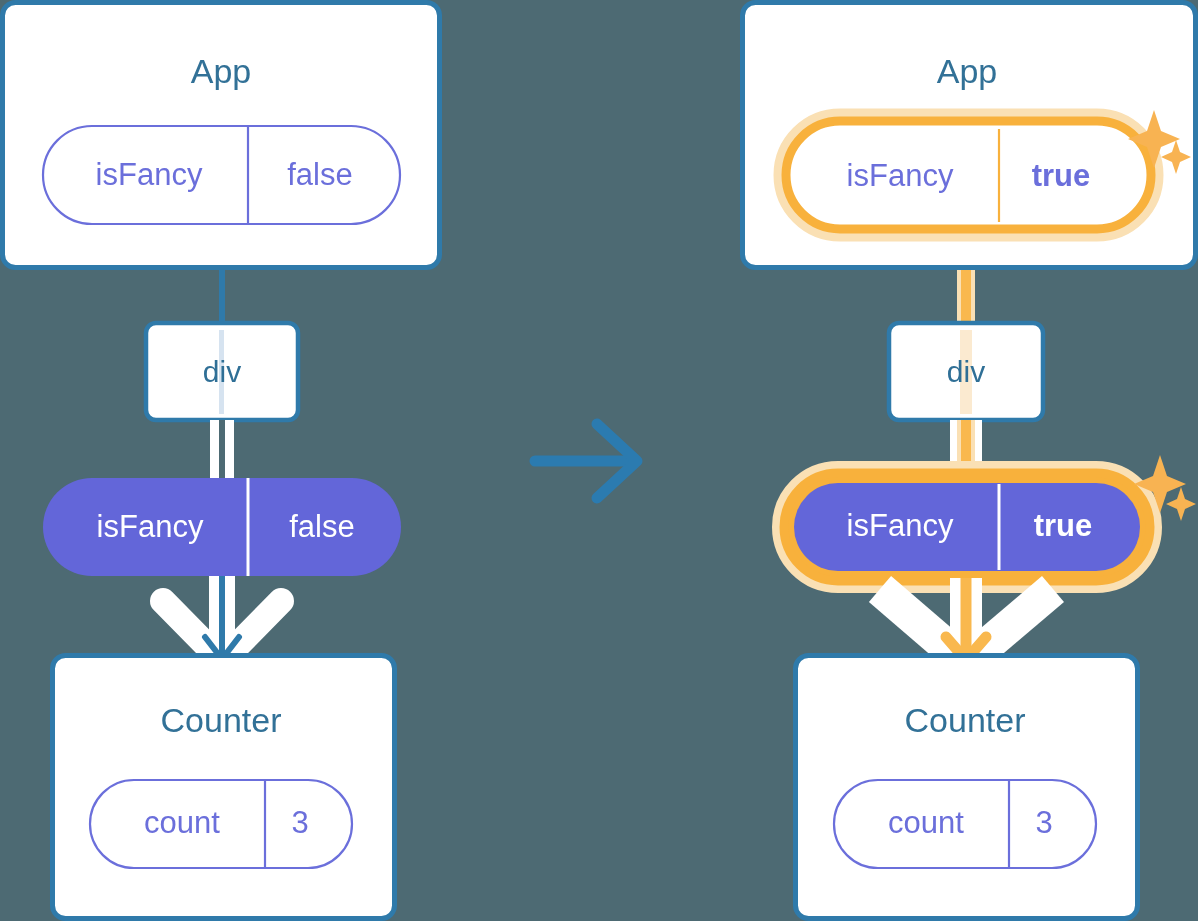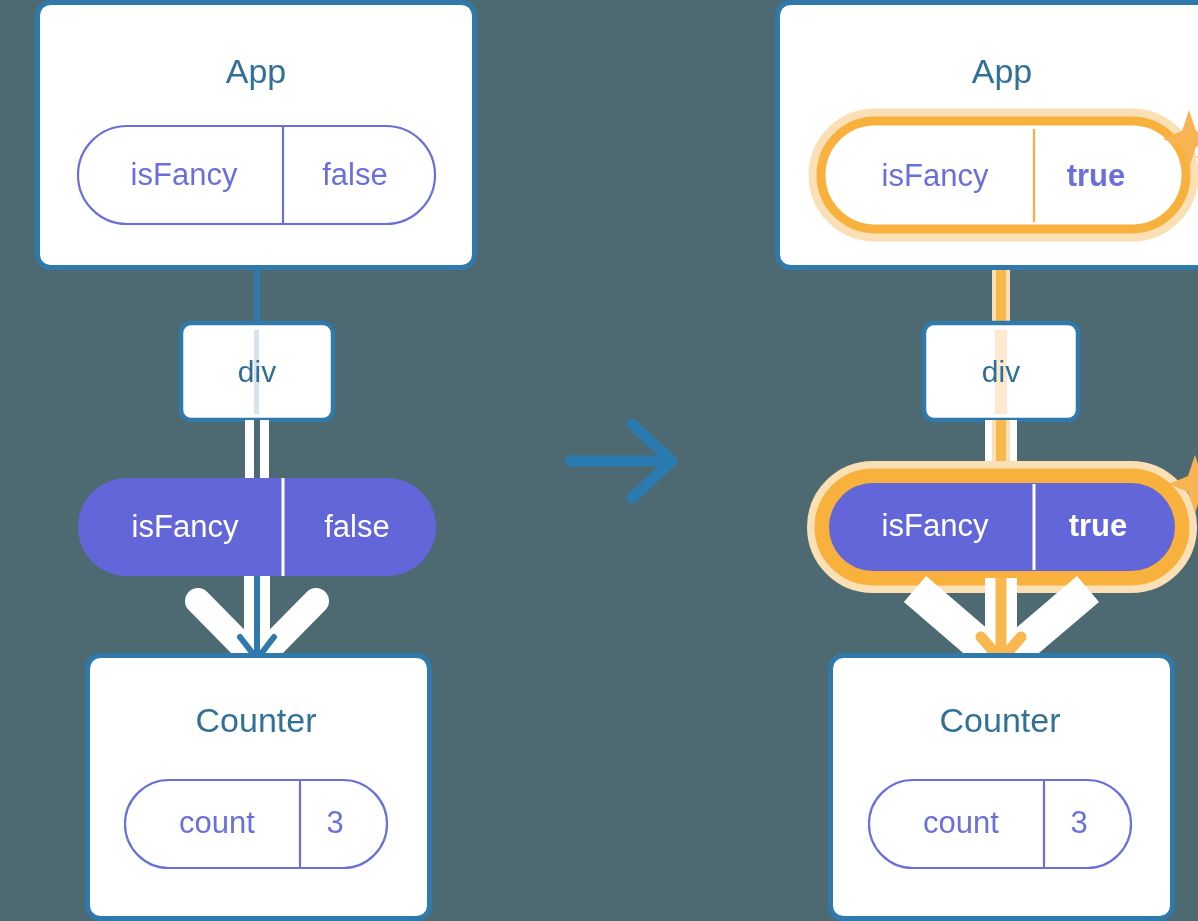--- a/index.html
+++ b/index.html
@@ -11,21 +11,20 @@
     width: 1198px;
     height: 921px;
     overflow: hidden;
     font-family: "Liberation Sans", sans-serif;
   }
   #stage {
     position: relative;
     width: 1065px;
     height: 921px;
     background: #4d6a73;
-    padding-left: 35px;
   }
   #stage svg {
     display: block;
   }
   .card-title {
     font-size: 34px;
     fill: #327197;
     font-family: "Liberation Sans", sans-serif;
     text-anchor: middle;
     dominant-baseline: middle;

